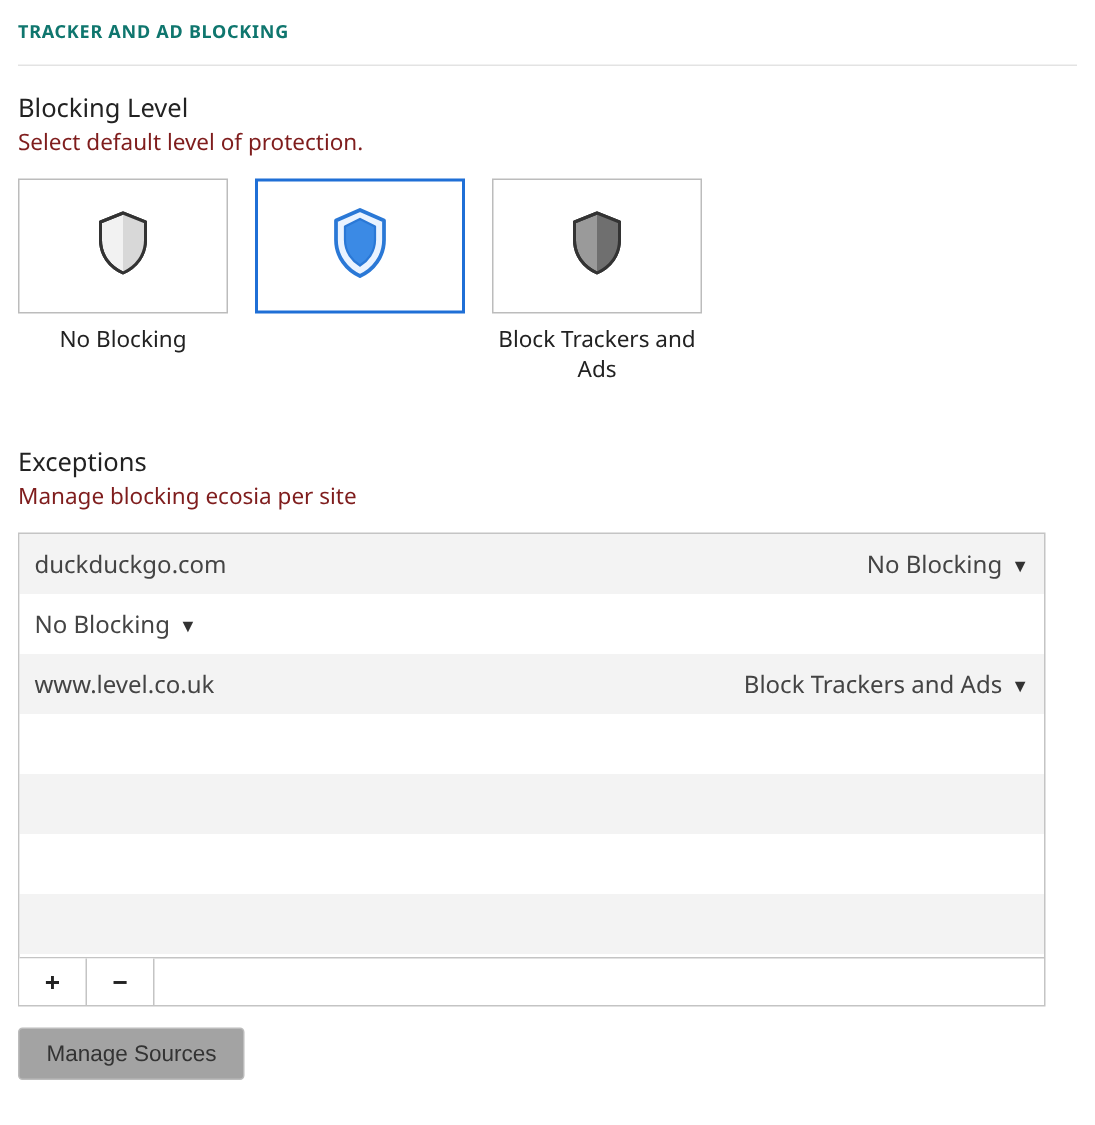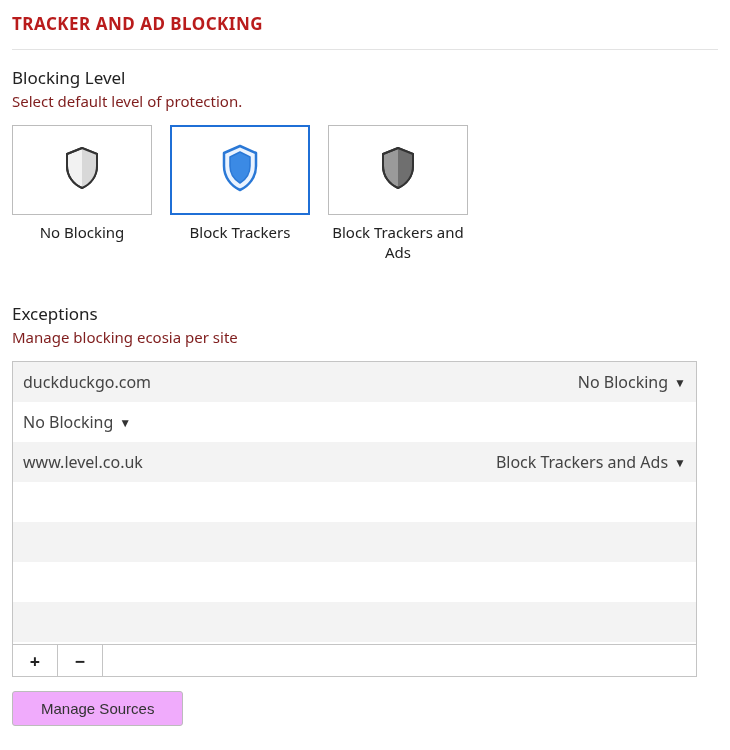--- a/index.html
+++ b/index.html
@@ -5,24 +5,24 @@
     * { box-sizing: border-box; margin: 0; padding: 0; }
     body {
       font-family: "Segoe UI", -apple-system, system-ui, sans-serif;
       font-size: 15px;
       color: #222;
       background: #fff;
       width: 730px;
       padding: 12px;
     }
     .page-title {
-      font-size: 17px;
+      font-size: 12px;
       font-weight: 700;
       letter-spacing: 0.5px;
-      color: #b91c1c;
+      color: #0f766e;
       margin-bottom: 14px;
     }
     .divider {
       height: 1px;
       background: #e3e3e3;
       margin-bottom: 16px;
     }
     .section-heading {
       font-size: 17px;
       font-weight: 400;
@@ -102,22 +102,22 @@
       border-right: 1px solid #c4c4c4;
       font-size: 18px;
       font-weight: 700;
       color: #222;
       background: #fff;
       cursor: pointer;
     }
     .ex-filler { flex: 1; }
     .manage-btn {
       border: 1px solid #bcbcbc;
-      background: #f0abfc;
-      padding: 8px 28px;
+      background: #a3a3a3;
+      padding: 8px 18px;
       font-size: 15px;
       color: #333;
       border-radius: 3px;
       cursor: pointer;
     }
   </style>
 </head>
 <body>
 
 
@@ -147,21 +147,20 @@
 
   <div class="level-option selected">
     <div class="level-card">
       <span>
         <svg width="42" height="48" viewBox="0 0 42 48">
           <path d="M21 2 L37 9 V22 C37 33 30 42 21 46 C12 42 5 33 5 22 V9 Z" fill="#eaf3ff" stroke="#2a78d6" stroke-width="2.5" stroke-linejoin="round"></path>
           <path d="M21 8 L31 13 V22 C31 30 26 36 21 39 C16 36 11 30 11 22 V13 Z" fill="#3b8ae5" stroke="#2a78d6" stroke-width="1.5" stroke-linejoin="round"></path>
         </svg>
       </span>
     </div>
-    <div class="level-label">Block Trackers</div>
   </div>
 
   <div class="level-option">
     <div class="level-card">
       <span>
         <svg width="38" height="44" viewBox="0 0 38 44">
           <path d="M19 2 L34 8 V20 C34 30 28 38 19 42 C10 38 4 30 4 20 V8 Z" fill="#9a9a9a" stroke="#333" stroke-width="2" stroke-linejoin="round"></path>
           <path d="M19 2 V42 C28 38 34 30 34 20 V8 Z" fill="#6f6f6f" stroke="none"></path>
           <path d="M19 2 L34 8 V20 C34 30 28 38 19 42 C10 38 4 30 4 20 V8 Z" fill="none" stroke="#333" stroke-width="2" stroke-linejoin="round"></path>
         </svg>

